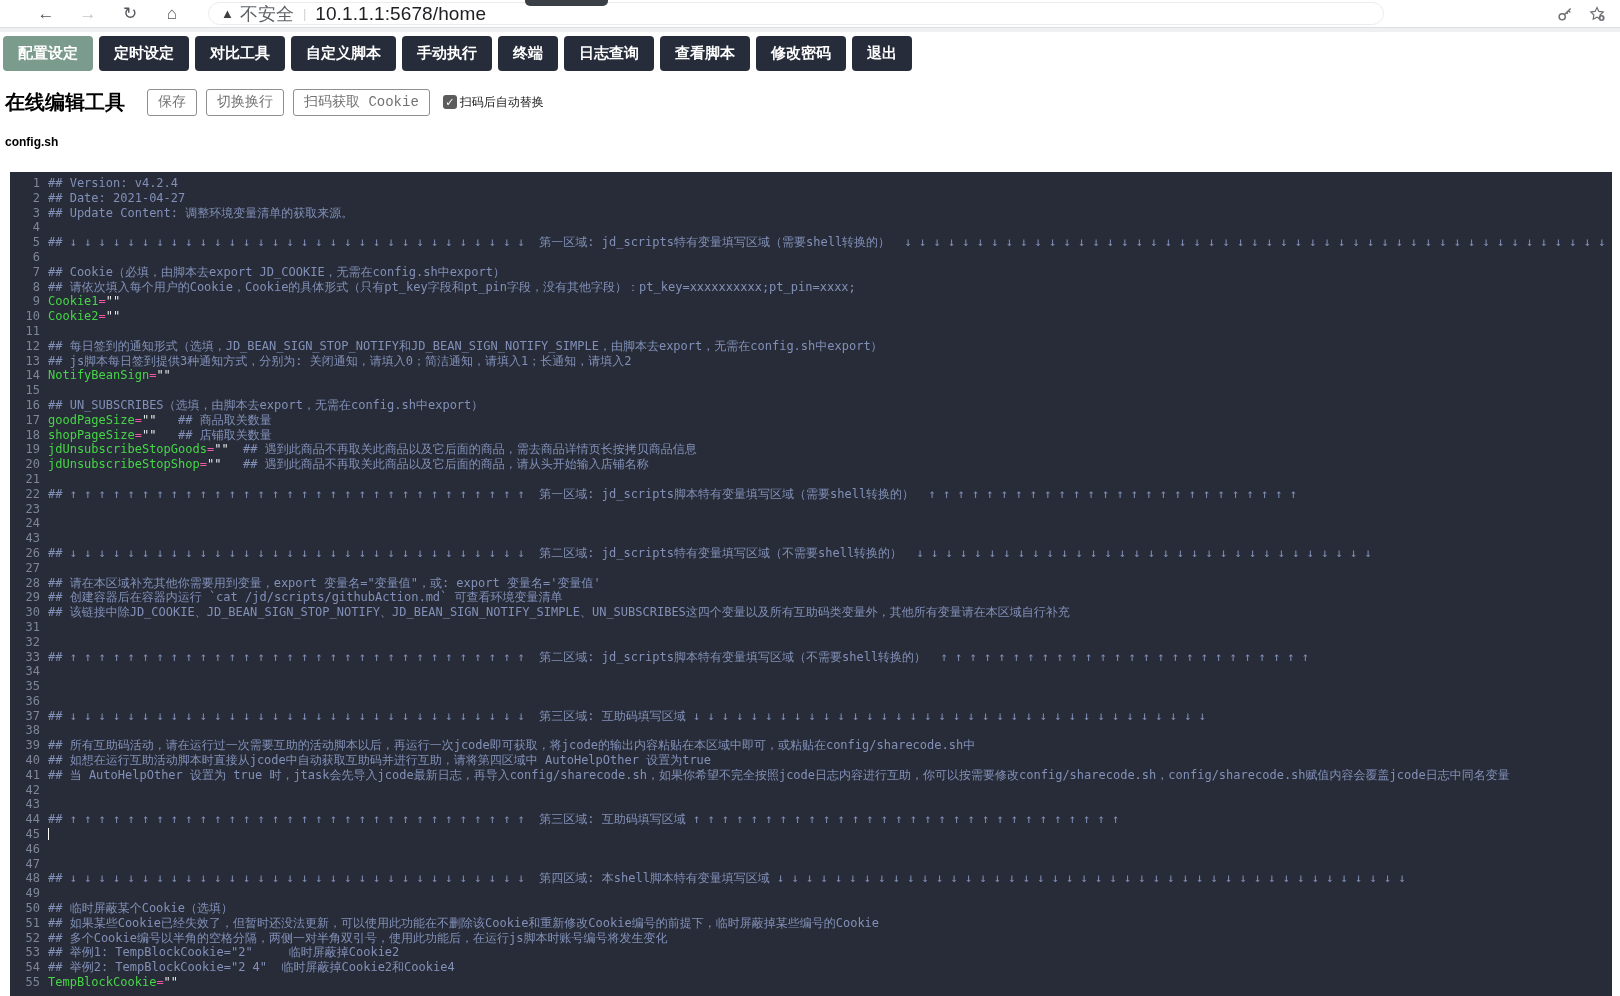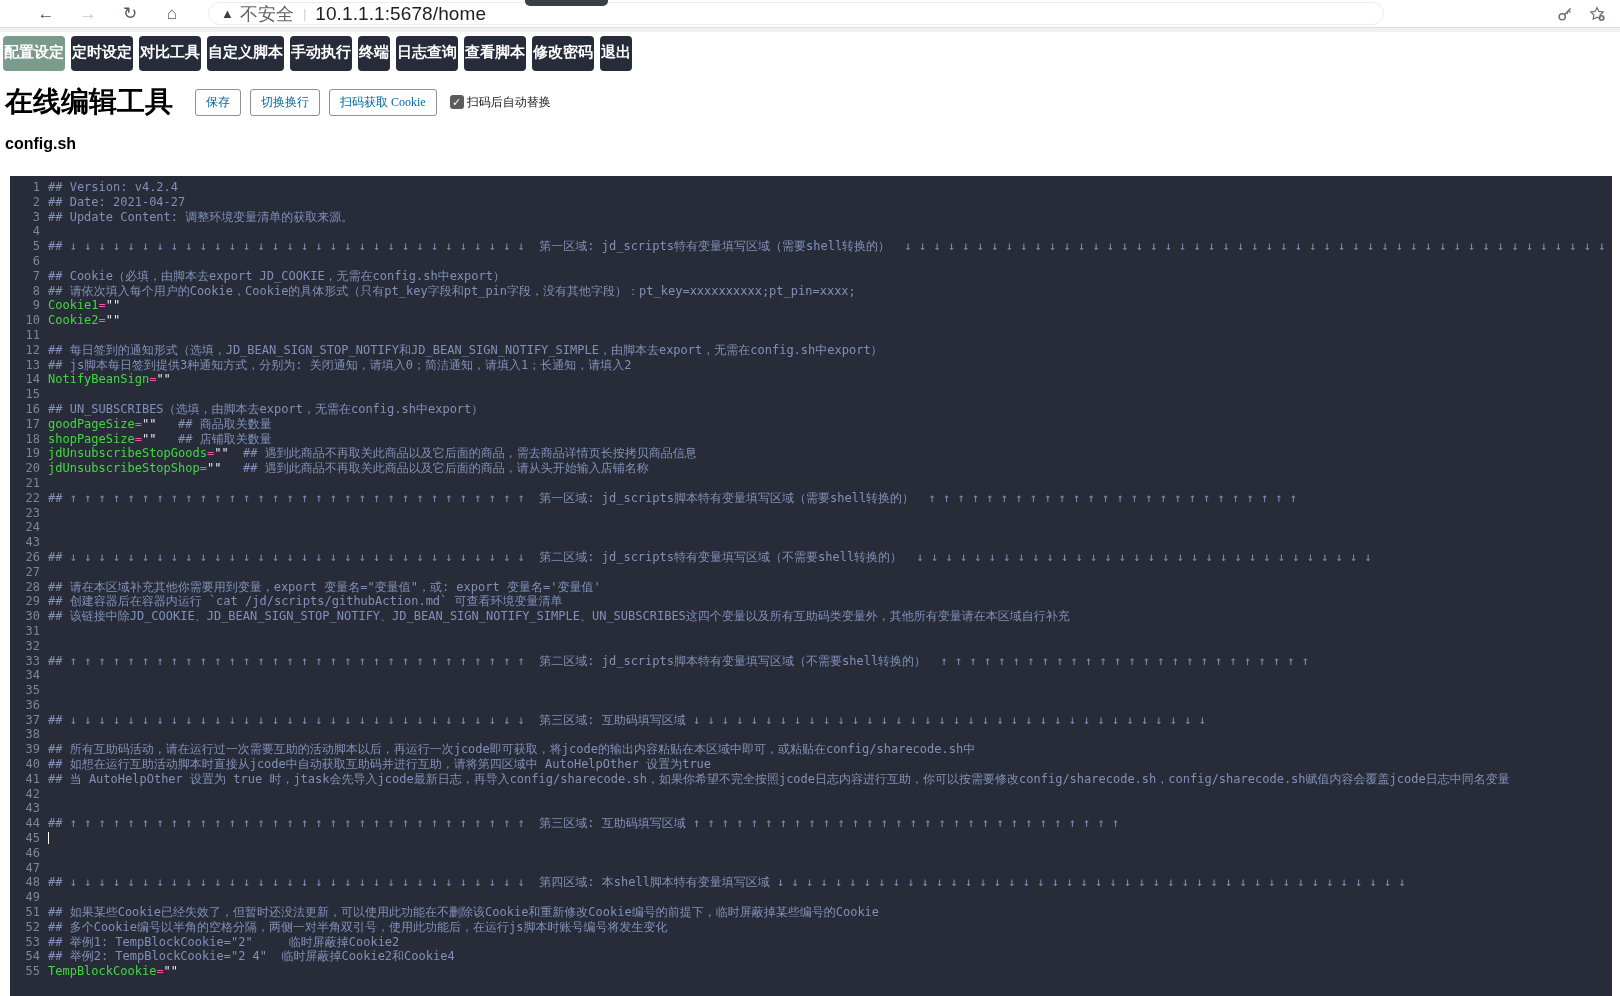--- a/index.html
+++ b/index.html
@@ -20,39 +20,39 @@
   .sec-label{color:#5f6368;font-size:18px}
   .url-sep{color:#d0d3d6;margin:0 9px;font-size:13px}
   .url-text{color:#202124;font-size:19px;letter-spacing:.1px}
   .chrome-right{margin-left:auto;display:flex;align-items:center;gap:16px;padding-right:14px}
   .tab-notch{position:absolute;left:525px;top:0;width:83px;height:6px;background:#3b3f46;border-radius:0 0 5px 5px}
   .chrome-strip{height:4px;background:#eef0f1;border-top:1px solid #dcdfe2}
   
   .navbar{padding:4px 0 0 3px;white-space:nowrap}
   .nav-btn{
     display:inline-block;background:#262c3a;color:#fff;border:none;border-radius:4px;
-    font-family:Liberation Mono, monospace;
-    font-size:15px;font-weight:600;padding:8px 1px;margin-right:6px;cursor:pointer;line-height:19px;
+    font-family:Liberation Serif, serif;
+    font-size:15px;font-weight:600;padding:8px 15px;margin-right:6px;cursor:pointer;line-height:19px;
   }
   .nav-btn.active{background:#7b9b8c}
   
   .toolbar{display:flex;align-items:center;margin:17px 0 0 5px}
-  .page-title{font-size:28px;font-weight:bold;color:#000;margin:0 22px 0 0;line-height:28px}
+  .page-title{font-size:20px;font-weight:bold;color:#000;margin:0 22px 0 0;line-height:28px}
   .tool-btn{
-    background:#fff;border:1px solid #8f8f8f;border-radius:3px;color:#0369a1;
-    font-family:Liberation Serif, serif;
-    font-size:12px;padding:3px 10px;margin-right:9px;cursor:pointer;line-height:19px;
+    background:#fff;border:1px solid #8f8f8f;border-radius:3px;color:#737373;
+    font-family:Liberation Mono, monospace;
+    font-size:14px;padding:3px 10px;margin-right:9px;cursor:pointer;line-height:19px;
   }
   .cb-wrap{display:flex;align-items:center;margin-left:4px}
   .cb{
     width:14px;height:14px;background:#5c5c5c;border-radius:3px;display:inline-flex;
     align-items:center;justify-content:center;color:#fff;font-size:11px;line-height:1;cursor:pointer;
   }
   .cb-label{font-size:12px;color:#222;margin-left:3px}
-  .file-name{font-size:16px;font-weight:bold;color:#000;margin:19px 0 0 5px}
+  .file-name{font-size:12px;font-weight:bold;color:#000;margin:19px 0 0 5px}
   
   .editor{
     margin:23px 8px 0 10px;height:830px;background:#272c38;overflow:hidden;
     font-family:"DejaVu Sans Mono","Liberation Mono",monospace;font-size:12px;line-height:14.8px;
     padding-top:4px;
   }
   .cl{display:flex;height:14.8px;white-space:pre}
   .ln{flex:0 0 30px;width:30px;text-align:right;color:#7d8799;padding-right:8px;user-select:none}
   .lc{white-space:pre;color:#8290b8}
   .tk-c{color:#8290b8}
@@ -154,19 +154,20 @@
       <div class="cl"><span class="ln">40</span><span class="lc"><span class="tk-c">## 如想在运行互助活动脚本时直接从jcode中自动获取互助码并进行互助，请将第四区域中 AutoHelpOther 设置为true</span></span></div>
       <div class="cl"><span class="ln">41</span><span class="lc"><span class="tk-c">## 当 AutoHelpOther 设置为 true 时，jtask会先导入jcode最新日志，再导入config/sharecode.sh，如果你希望不完全按照jcode日志内容进行互助，你可以按需要修改config/sharecode.sh，config/sharecode.sh赋值内容会覆盖jcode日志中同名变量</span></span></div>
       <div class="cl"><span class="ln">42</span><span class="lc"></span></div>
       <div class="cl"><span class="ln">43</span><span class="lc"></span></div>
       <div class="cl"><span class="ln">44</span><span class="lc"><span class="tk-c">## </span><span class="tk-c">↑ ↑ ↑ ↑ ↑ ↑ ↑ ↑ ↑ ↑ ↑ ↑ ↑ ↑ ↑ ↑ ↑ ↑ ↑ ↑ ↑ ↑ ↑ ↑ ↑ ↑ ↑ ↑ ↑ ↑ ↑ ↑ </span><span class="tk-c"> 第三区域: 互助码填写区域 </span><span class="tk-c">↑ ↑ ↑ ↑ ↑ ↑ ↑ ↑ ↑ ↑ ↑ ↑ ↑ ↑ ↑ ↑ ↑ ↑ ↑ ↑ ↑ ↑ ↑ ↑ ↑ ↑ ↑ ↑ ↑ ↑ </span></span></div>
       <div class="cl"><span class="ln">45</span><span class="lc"><span class="caret"></span></span></div>
       <div class="cl"><span class="ln">46</span><span class="lc"></span></div>
       <div class="cl"><span class="ln">47</span><span class="lc"></span></div>
       <div class="cl"><span class="ln">48</span><span class="lc"><span class="tk-c">## </span><span class="tk-c">↓ ↓ ↓ ↓ ↓ ↓ ↓ ↓ ↓ ↓ ↓ ↓ ↓ ↓ ↓ ↓ ↓ ↓ ↓ ↓ ↓ ↓ ↓ ↓ ↓ ↓ ↓ ↓ ↓ ↓ ↓ ↓ </span><span class="tk-c"> 第四区域: 本shell脚本特有变量填写区域 </span><span class="tk-c">↓ ↓ ↓ ↓ ↓ ↓ ↓ ↓ ↓ ↓ ↓ ↓ ↓ ↓ ↓ ↓ ↓ ↓ ↓ ↓ ↓ ↓ ↓ ↓ ↓ ↓ ↓ ↓ ↓ ↓ ↓ ↓ ↓ ↓ ↓ ↓ ↓ ↓ ↓ ↓ ↓ ↓ ↓ ↓ </span></span></div>
       <div class="cl"><span class="ln">49</span><span class="lc"></span></div>
+      <div class="cl"><span class="ln">50</span><span class="lc"><span class="tk-c">## 临时屏蔽某个Cookie（选填）</span></span></div>
       <div class="cl"><span class="ln">51</span><span class="lc"><span class="tk-c">## 如果某些Cookie已经失效了，但暂时还没法更新，可以使用此功能在不删除该Cookie和重新修改Cookie编号的前提下，临时屏蔽掉某些编号的Cookie</span></span></div>
       <div class="cl"><span class="ln">52</span><span class="lc"><span class="tk-c">## 多个Cookie编号以半角的空格分隔，两侧一对半角双引号，使用此功能后，在运行js脚本时账号编号将发生变化</span></span></div>
       <div class="cl"><span class="ln">53</span><span class="lc"><span class="tk-c">## 举例1: TempBlockCookie="2"     临时屏蔽掉Cookie2</span></span></div>
       <div class="cl"><span class="ln">54</span><span class="lc"><span class="tk-c">## 举例2: TempBlockCookie="2 4"  临时屏蔽掉Cookie2和Cookie4</span></span></div>
       <div class="cl"><span class="ln">55</span><span class="lc"><span class="tk-v">TempBlockCookie</span><span class="tk-o">=</span><span class="tk-s">""</span></span></div>
     </div>
 </div>
 
 </body></html>

